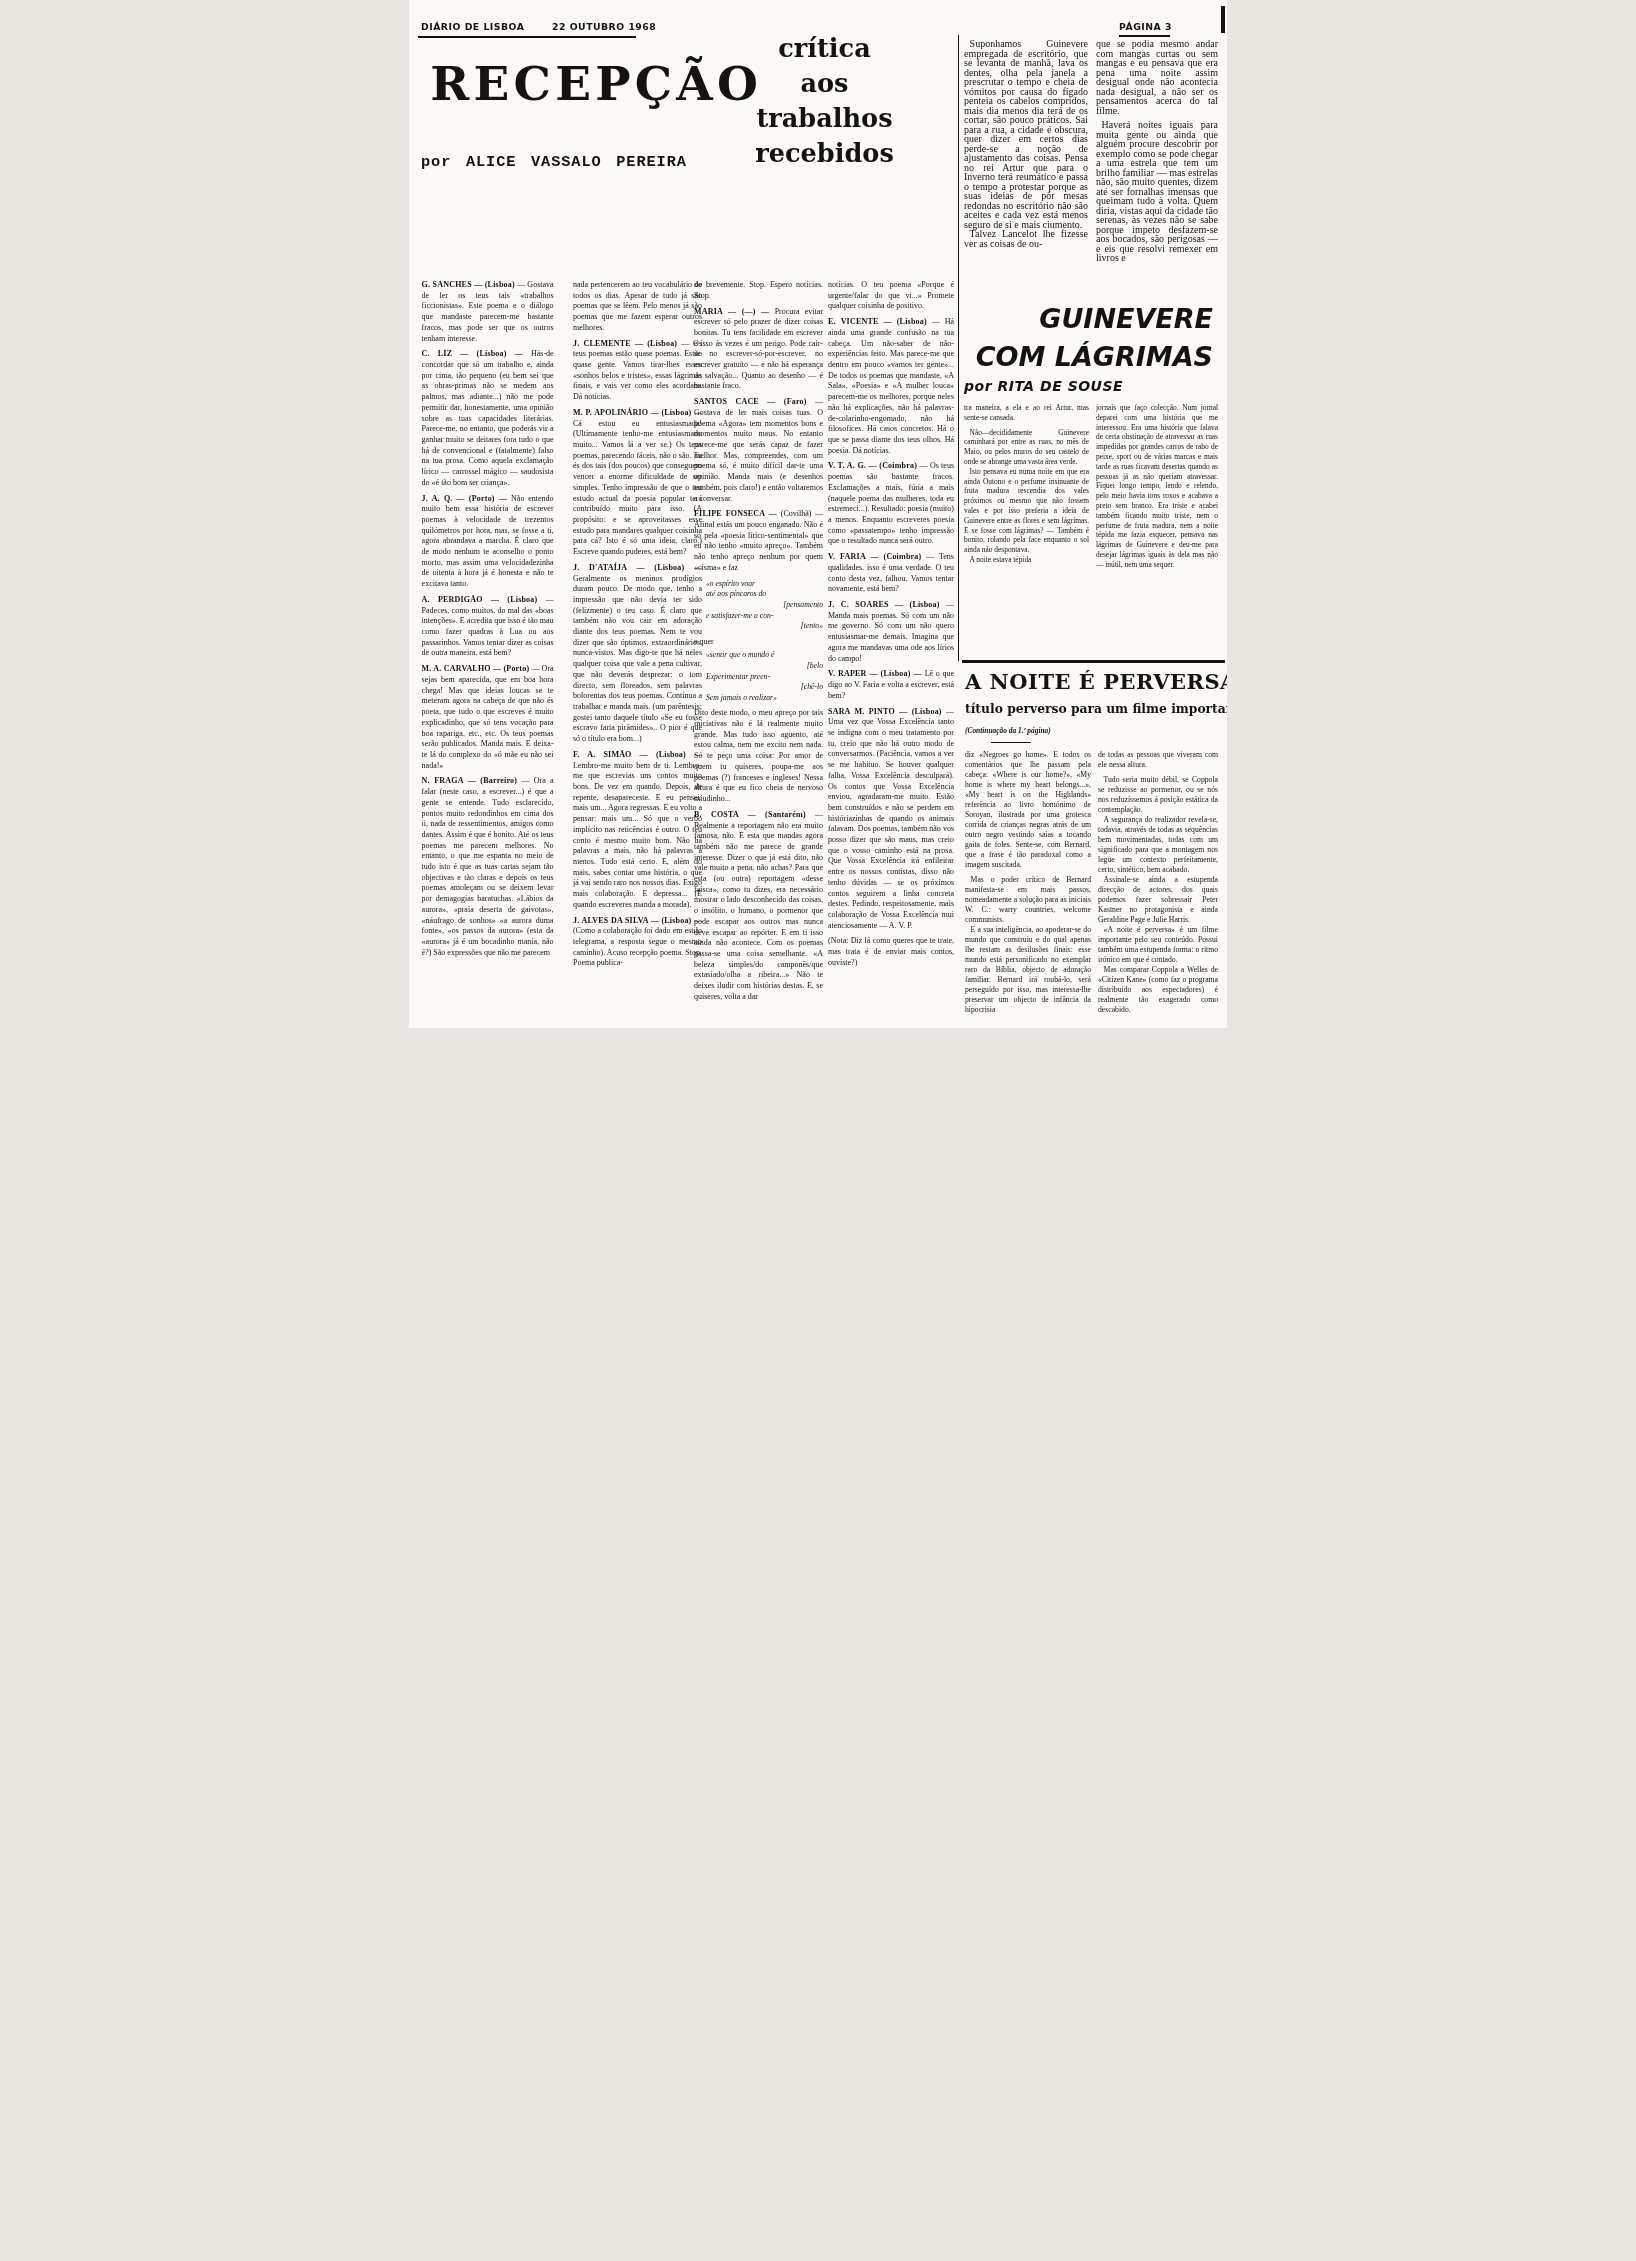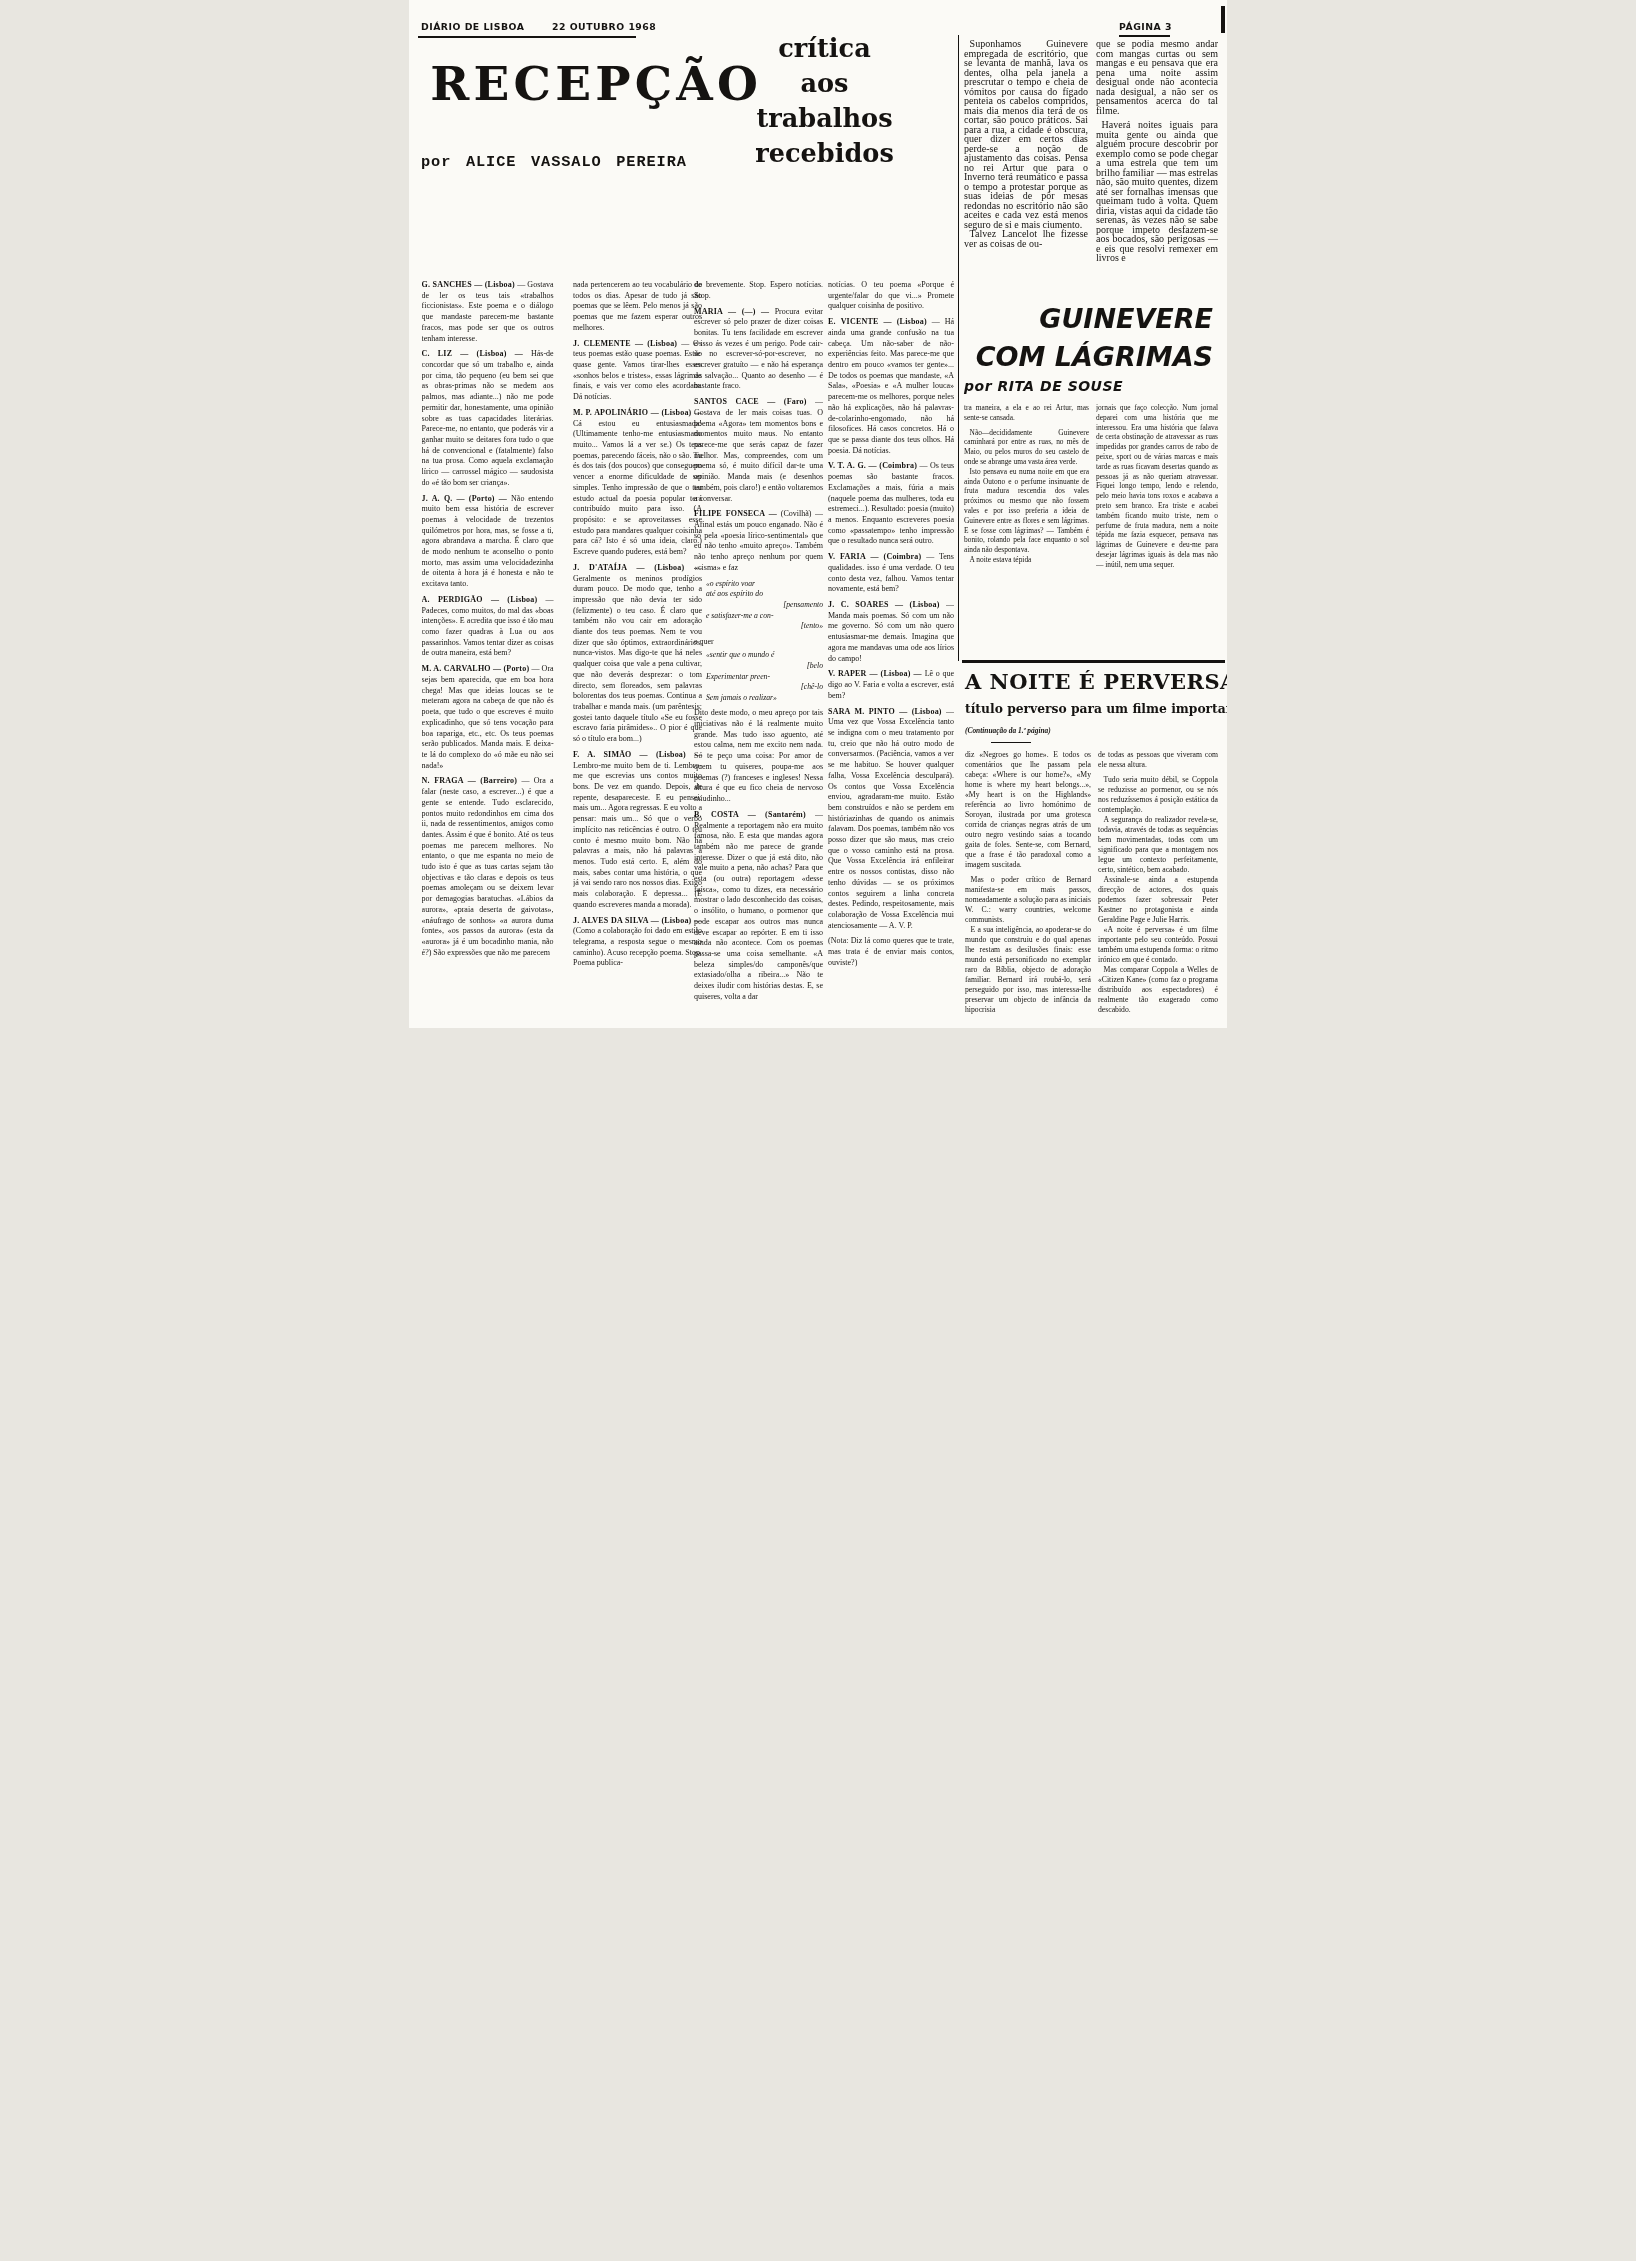--- a/index.html
+++ b/index.html
@@ -154,21 +154,21 @@
       <p class="letter"><b>F. A. SIMÃO — (Lisboa) </b>— Lembro-me muito bem de ti. Lembro-me que escrevias uns contos muito bons. De vez em quando. Depois, de repente, desapareceste. E eu pensei: mais um... Agora regressas. E eu volto a pensar: mais um... Só que o verbo implícito nas reticências é outro. O teu conto é mesmo muito bom. Não há palavras a mais, não há palavras a menos. Tudo está certo. E, além do mais, sabes contar uma história, o que já vai sendo raro nos nossos dias. Exigo mais colaboração. E depressa... (E quando escreveres manda a morada).</p>
       <p class="letter"><b>J. ALVES DA SILVA — (Lisboa) </b>— (Como a colaboração foi dado em estilo telegrama, a resposta segue o mesmo caminho). Acuso recepção poema. Stop. Poema publica-</p>
     </div>
   <div class="col letters" id="lcol3">
       <p class="cont">do brevemente. Stop. Espero notícias. Stop.</p>
       <p class="letter"><b>MARIA — (—) — </b>Procura evitar escrever só pelo prazer de dizer coisas bonitas. Tu tens facilidade em escrever e isso ás vezes é um perigo. Pode cair-se no escrever-só-por-escrever, no escrever gratuíto — e não há esperança de salvação... Quanto ao desenho — é bastante fraco.</p>
       <p class="letter"><b>SANTOS CACE — (Faro) </b>— Gostava de ler mais coisas tuas. O poema «Agora» tem momentos bons e momentos muito maus. No entanto parece-me que serás capaz de fazer melhor. Mas, compreendes, com um poema só, é muito difícil dar-te uma opinião. Manda mais (e desenhos também, pois claro!) e então voltaremos a conversar.</p>
       <p class="letter"><b>FILIPE FONSECA — </b>(Covilhã) — Afinal estás um pouco enganado. Não é só pela «poesia lírico-sentimental» que eu não tenho «muito apreço». Também não tenho apreço nenhum por quem «cisma» e faz</p>
       <div class="verse">
         <div>«o espírito voar</div>
-        <div>até aos espírito do</div>
+        <div>até aos píncaros do</div>
         <div class="hang">[pensamento</div>
         <div>e satisfazer-me a con-</div>
         <div class="hang">[tento»</div>
       </div>
       <p class="mid">e quer</p>
       <div class="verse">
         <div>«sentir que o mundo é</div>
         <div class="hang">[belo</div>
         <div>Experimentar preen-</div>
         <div class="hang">[chê-lo</div>

